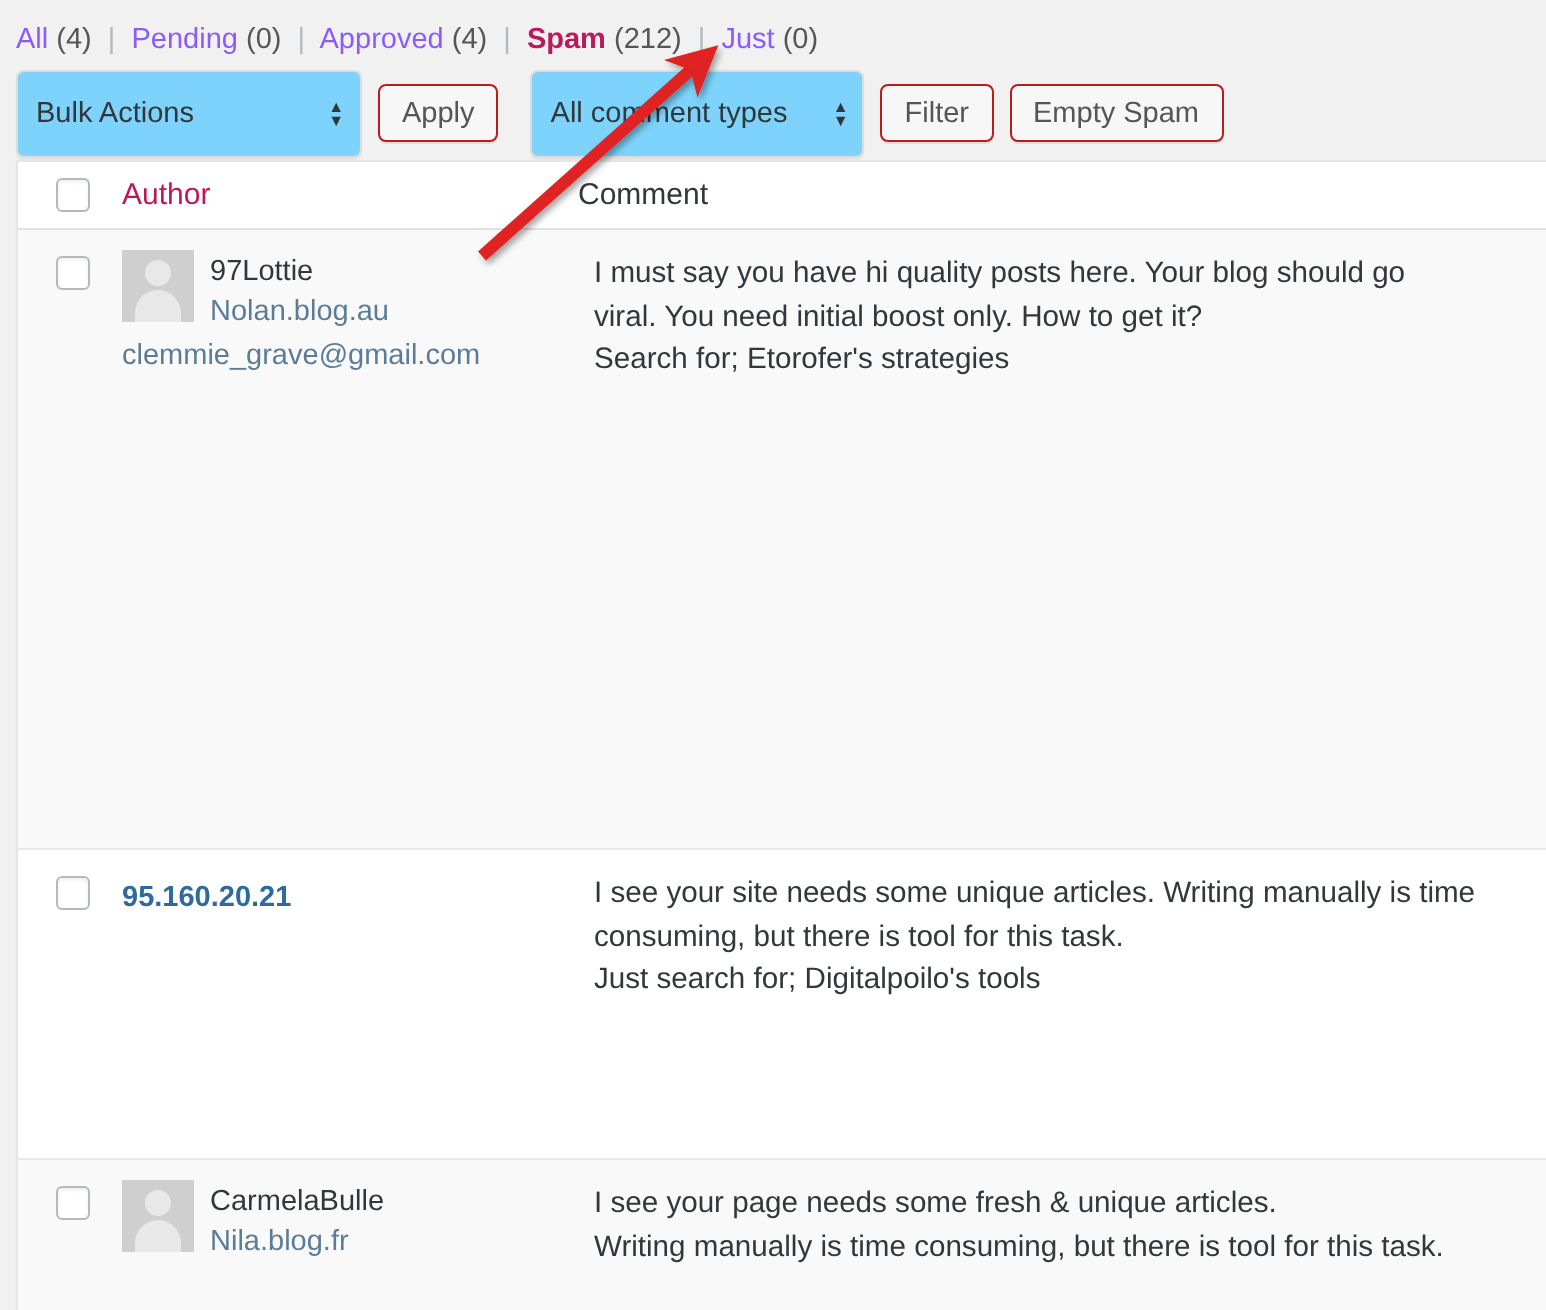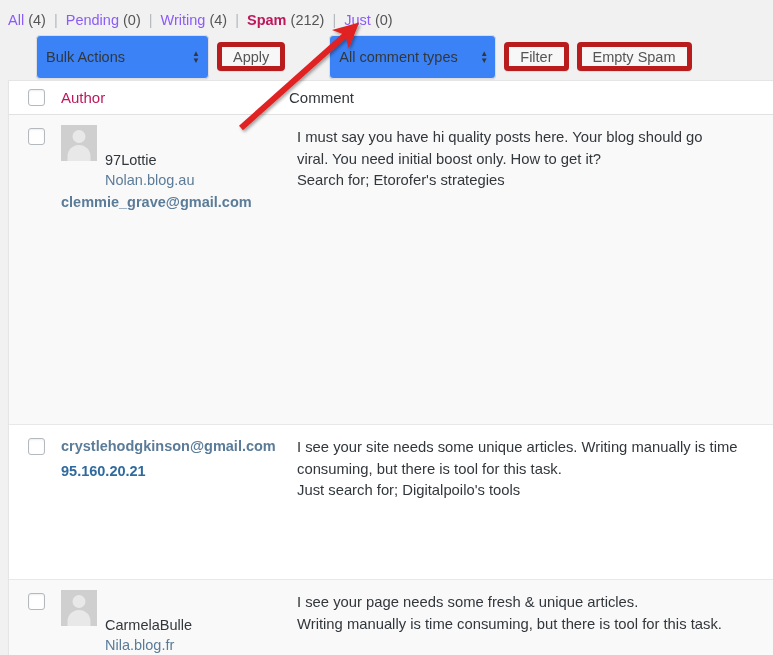--- a/index.html
+++ b/index.html
@@ -45,50 +45,49 @@
     position: absolute;
     left: 8px; top: 41px;
     height: 31px;
     display: flex;
     align-items: center;
     gap: 0;
   }
   .wp-select {
     height: 44px;
     min-width: 173px;
-    background: #3b82f6;
+    background: #7dd3fc;
     border: 1px solid #ddd;
     border-radius: 4px;
     box-shadow: 0 1px 1px rgba(0,0,0,0.06);
     display: flex;
     align-items: center;
     justify-content: space-between;
     padding: 0 8px 0 9px;
     font-size: 14.5px;
     color: #32373c;
     cursor: default;
-    margin-left: 28px;
   }
   .wp-select.types { min-width: 167px; padding-right: 7px; }
   .wp-select .arrows {
     display: inline-flex;
     flex-direction: column;
     line-height: 0;
     margin-left: 8px;
     color: #32373c;
   }
   .wp-select .arrows span {
     font-size: 8px;
     line-height: 7px;
     letter-spacing: 0;
   }
   .wp-button {
     height: 29px;
     background: #f7f7f7;
-    border: 5px solid #b91c1c;
+    border: 1px solid #b91c1c;
     border-radius: 4px;
     box-shadow: 0 1px 0 rgba(0,0,0,0.08);
     padding: 0 11px;
     font-size: 14.5px;
     color: #555;
     display: inline-flex;
     align-items: center;
     cursor: pointer;
     white-space: nowrap;
   }
@@ -183,21 +182,20 @@
     position: absolute;
     left: 50%; top: 20px;
     transform: translateX(-50%);
     width: 23px; height: 22px;
     border-radius: 12px 12px 0 0;
     background: #e8e8e8;
   }
   .author-names {
     padding-top: 1px;
     min-width: 0;
-    margin-top: 24px;
   }
   .author-name {
     color: #32373c;
     font-size: 14.5px;
     line-height: 20px;
     word-break: break-word;
   }
   .author-site {
     color: #5b7c99;
     font-size: 14.5px;
@@ -207,21 +205,20 @@
     word-break: break-word;
   }
   .author-email {
     color: #5b7c99;
     font-size: 14.5px;
     line-height: 21px;
     text-decoration: none;
     display: block;
     word-break: break-all;
     margin-top: 1px;
-    font-weight: bold;
   }
   .author-ip {
     color: #2f6a9e;
     font-size: 14.5px;
     line-height: 21px;
     font-weight: bold;
     text-decoration: none;
     display: block;
     margin-top: 4px;
   }
@@ -249,21 +246,21 @@
 
 <div id="screen">
 
   <div class="subsubsub">
     <a href="#" class=""><span>All</span></a>
     <span class="count">(4)</span>
     <span class="sep">|</span>
     <a href="#"><span>Pending</span></a>
     <span class="count">(0)</span>
     <span class="sep">|</span>
-    <a href="#"><span>Writing</span></a>
+    <a href="#"><span>Approved</span></a>
     <span class="count">(4)</span>
     <span class="sep">|</span>
     <a href="#" class="current"><span>Spam</span></a>
     <span class="count">(212)</span>
     <span class="sep">|</span>
     <a href="#"><span>Just</span></a>
     <span class="count">(0)</span>
   </div>
 
   <div class="tablenav">
@@ -337,21 +334,20 @@
         <p class="line">viral. You need initial boost only. How to get it?</p>
         <p class="line">Search for; Etorofer's strategies</p>
       </div>
     </div>
 
     <div class="row" style="min-height:155px">
       <div class="row-cb">
         <span class="cb"></span>
       </div>
       <div class="row-author">
-        <a href="#" class="author-email">crystlehodgkinson@gmail.com</a>
         <a href="#" class="author-ip">95.160.20.21</a>
       </div>
       <div class="row-comment">
         <p class="line">I see your site needs some unique articles. Writing manually is time</p>
         <p class="line">consuming, but there is tool for this task.</p>
         <p class="line">Just search for; Digitalpoilo's tools</p>
       </div>
     </div>
 
     <div class="row alt" style="min-height:160px">

